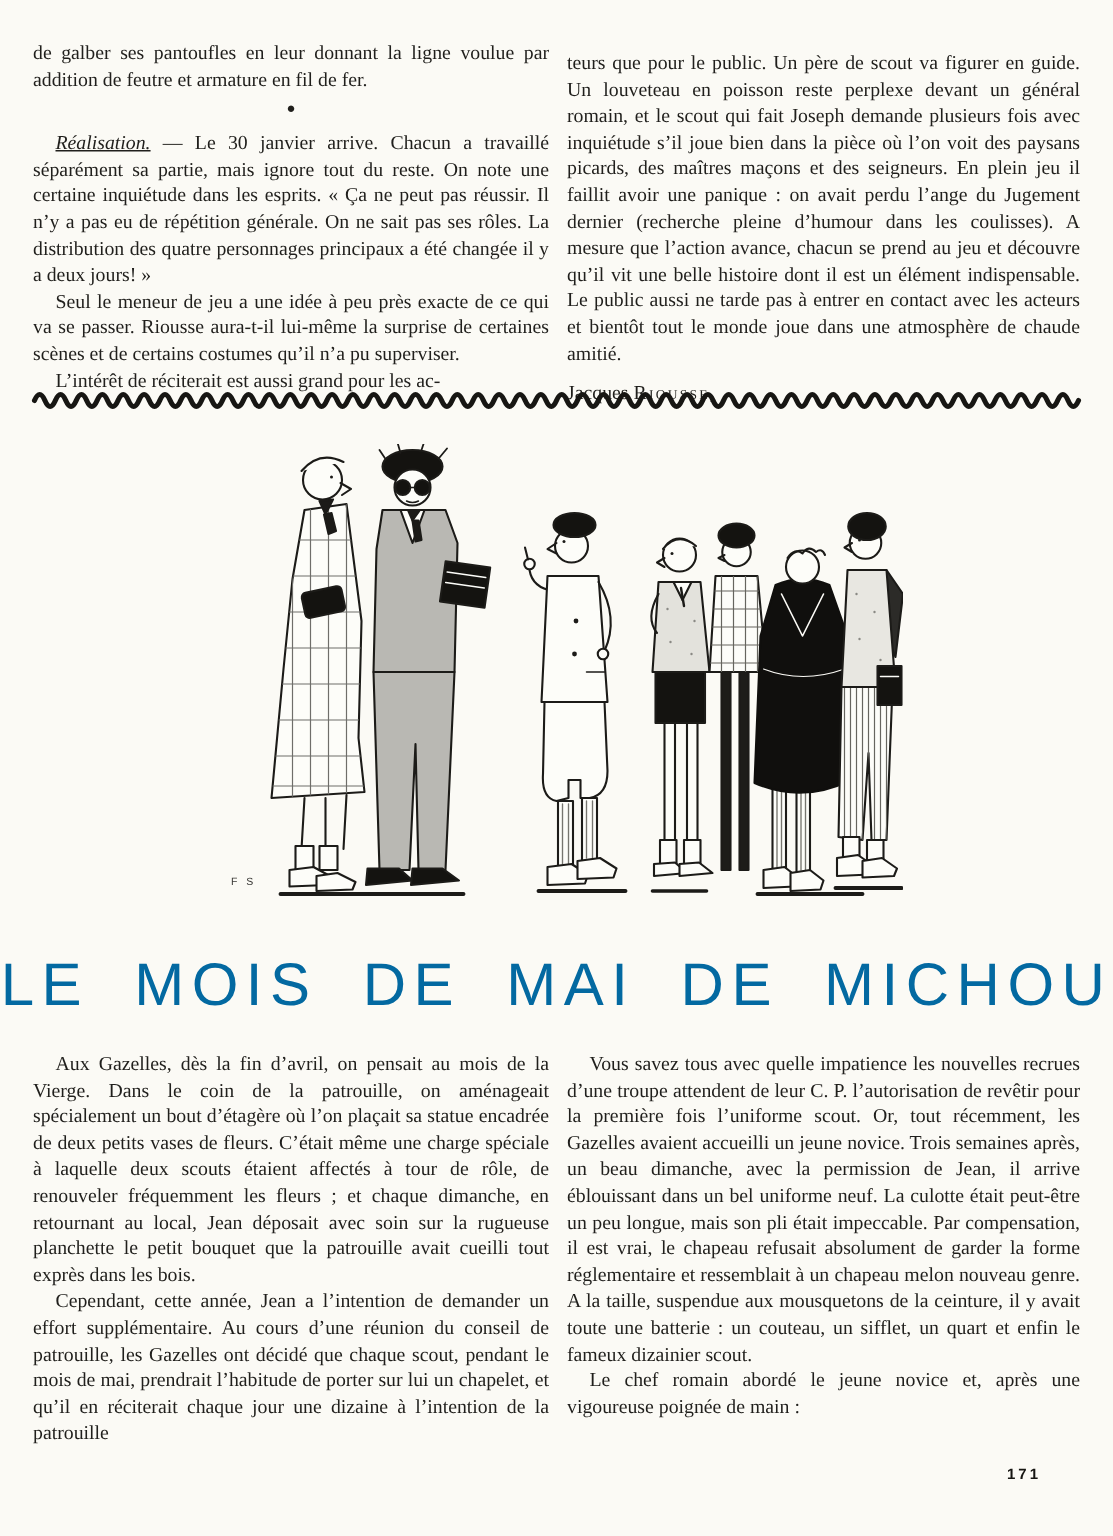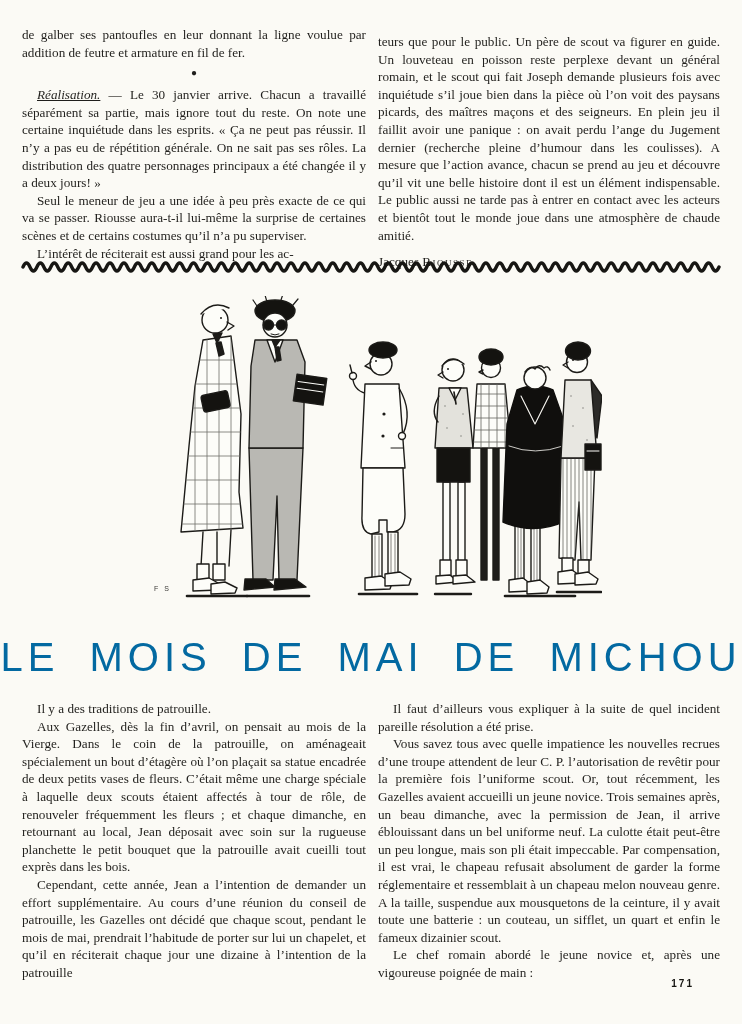--- a/index.html
+++ b/index.html
@@ -273,26 +273,24 @@
       </g>
     </svg>
     <span class="artist-mark">F S</span>
   </div>
 
   <div class="headline">
     <h1>LE MOIS DE MAI DE MICHOU</h1>
   </div>
 
   <div class="col col-bot-left">
-    <p class="indent">Il y a des traditions de patrouille.</p>
     <p class="indent">Aux Gazelles, dès la fin d’avril, on pensait au mois de la Vierge. Dans le coin de la patrouille, on aménageait spécialement un bout d’étagère où l’on plaçait sa statue encadrée de deux petits vases de fleurs. C’était même une charge spéciale à laquelle deux scouts étaient affectés à tour de rôle, de renouveler fréquemment les fleurs ; et chaque dimanche, en retournant au local, Jean déposait avec soin sur la rugueuse planchette le petit bouquet que la patrouille avait cueilli tout exprès dans les bois.</p>
     <p class="indent">Cependant, cette année, Jean a l’intention de demander un effort supplémentaire. Au cours d’une réunion du conseil de patrouille, les Gazelles ont décidé que chaque scout, pendant le mois de mai, prendrait l’habitude de porter sur lui un chapelet, et qu’il en réciterait chaque jour une dizaine à l’intention de la patrouille</p>
   </div>
 
   <div class="col col-bot-right">
-    <p class="indent">Il faut d’ailleurs vous expliquer à la suite de quel incident pareille résolution a été prise.</p>
     <p class="indent">Vous savez tous avec quelle impatience les nouvelles recrues d’une troupe attendent de leur C. P. l’autorisation de revêtir pour la première fois l’uniforme scout. Or, tout récemment, les Gazelles avaient accueilli un jeune novice. Trois semaines après, un beau dimanche, avec la permission de Jean, il arrive éblouissant dans un bel uniforme neuf. La culotte était peut-être un peu longue, mais son pli était impeccable. Par compensation, il est vrai, le chapeau refusait absolument de garder la forme réglementaire et ressemblait à un chapeau melon nouveau genre. A la taille, suspendue aux mousquetons de la ceinture, il y avait toute une batterie : un couteau, un sifflet, un quart et enfin le fameux dizainier scout.</p>
     <p class="indent">Le chef romain abordé le jeune novice et, après une vigoureuse poignée de main :</p>
   </div>
 
   <div class="page-number">171</div>
 
 </div>
 
 </body></html>

